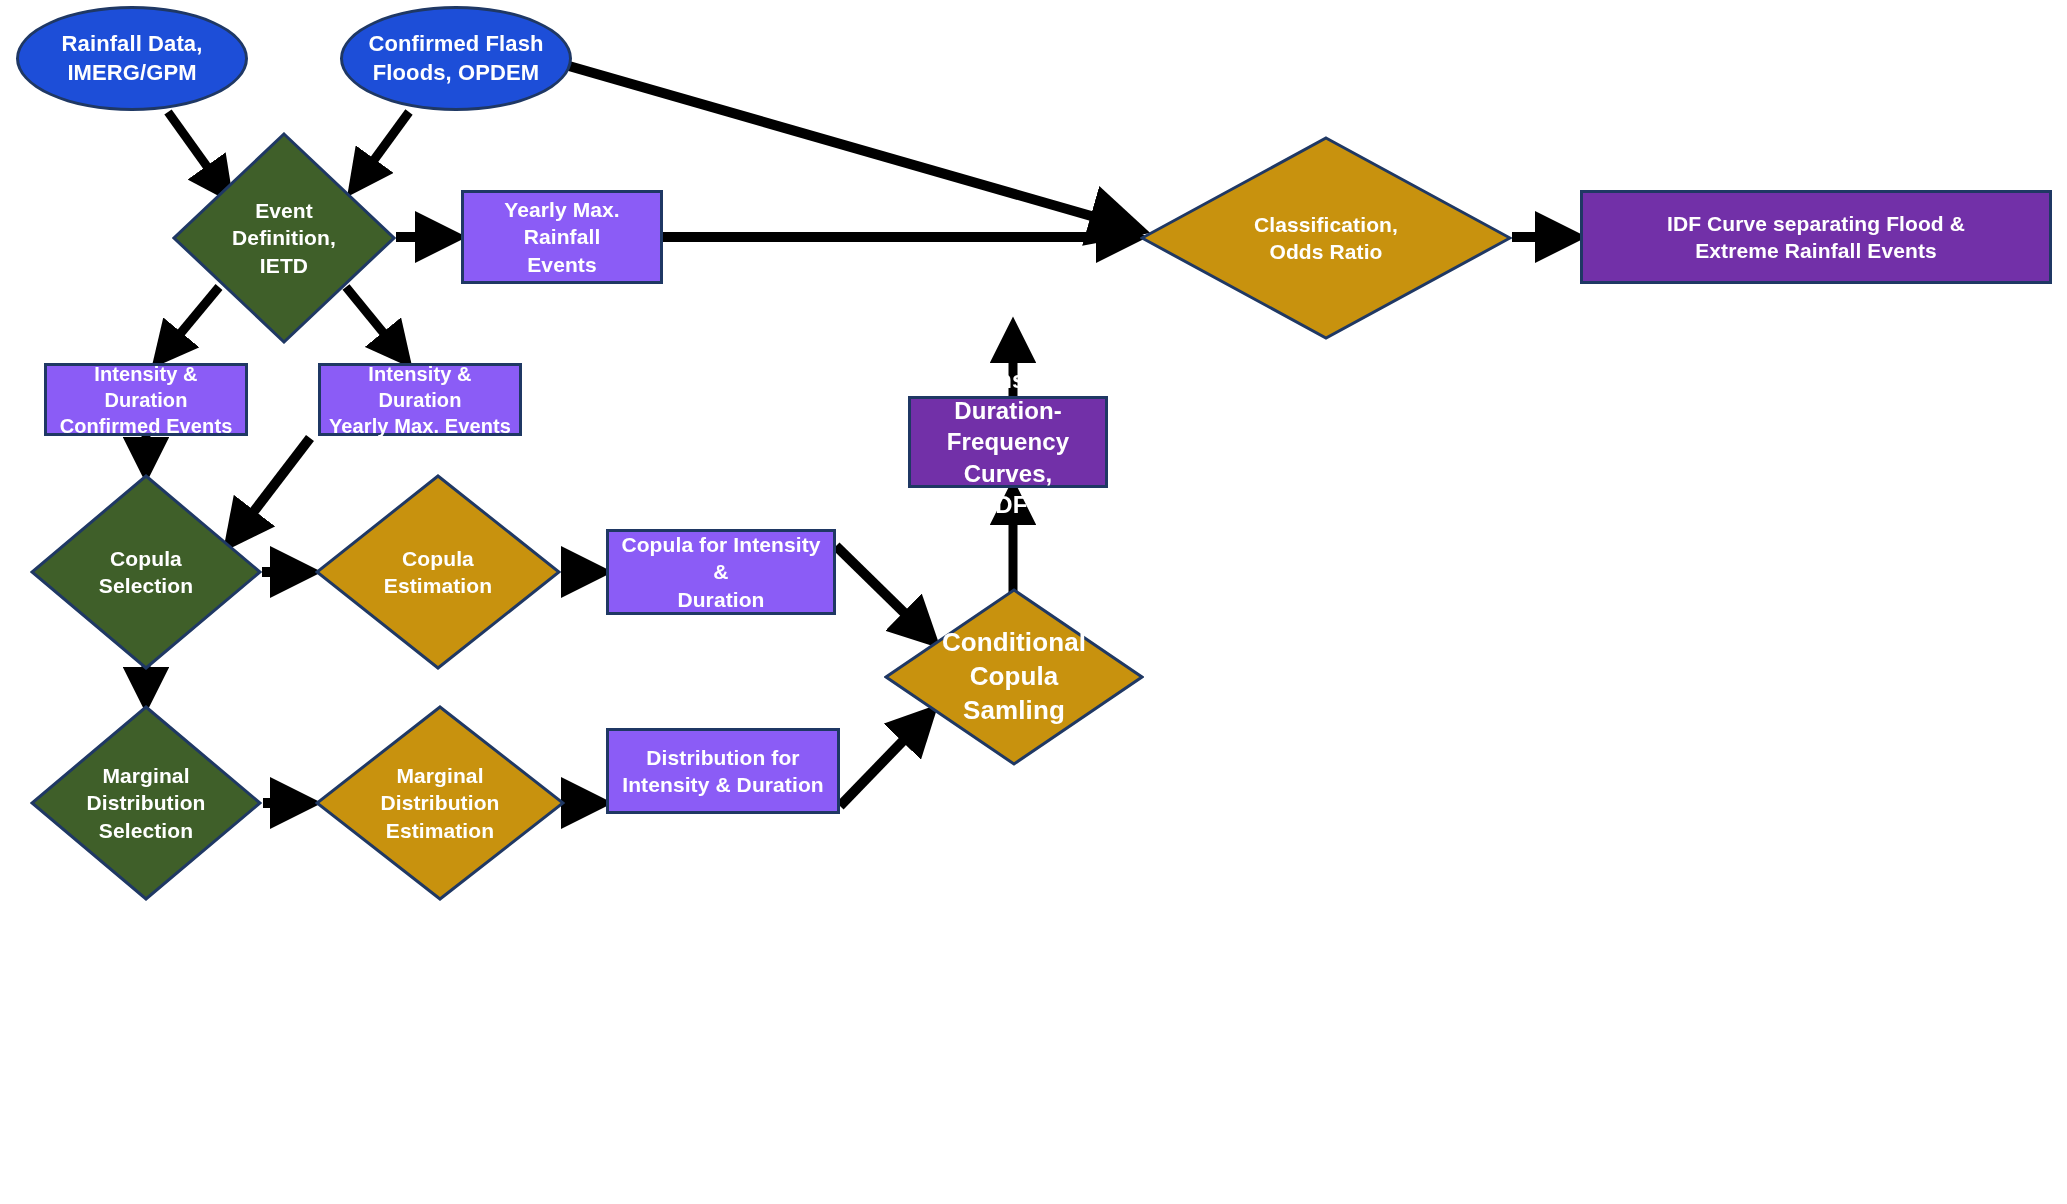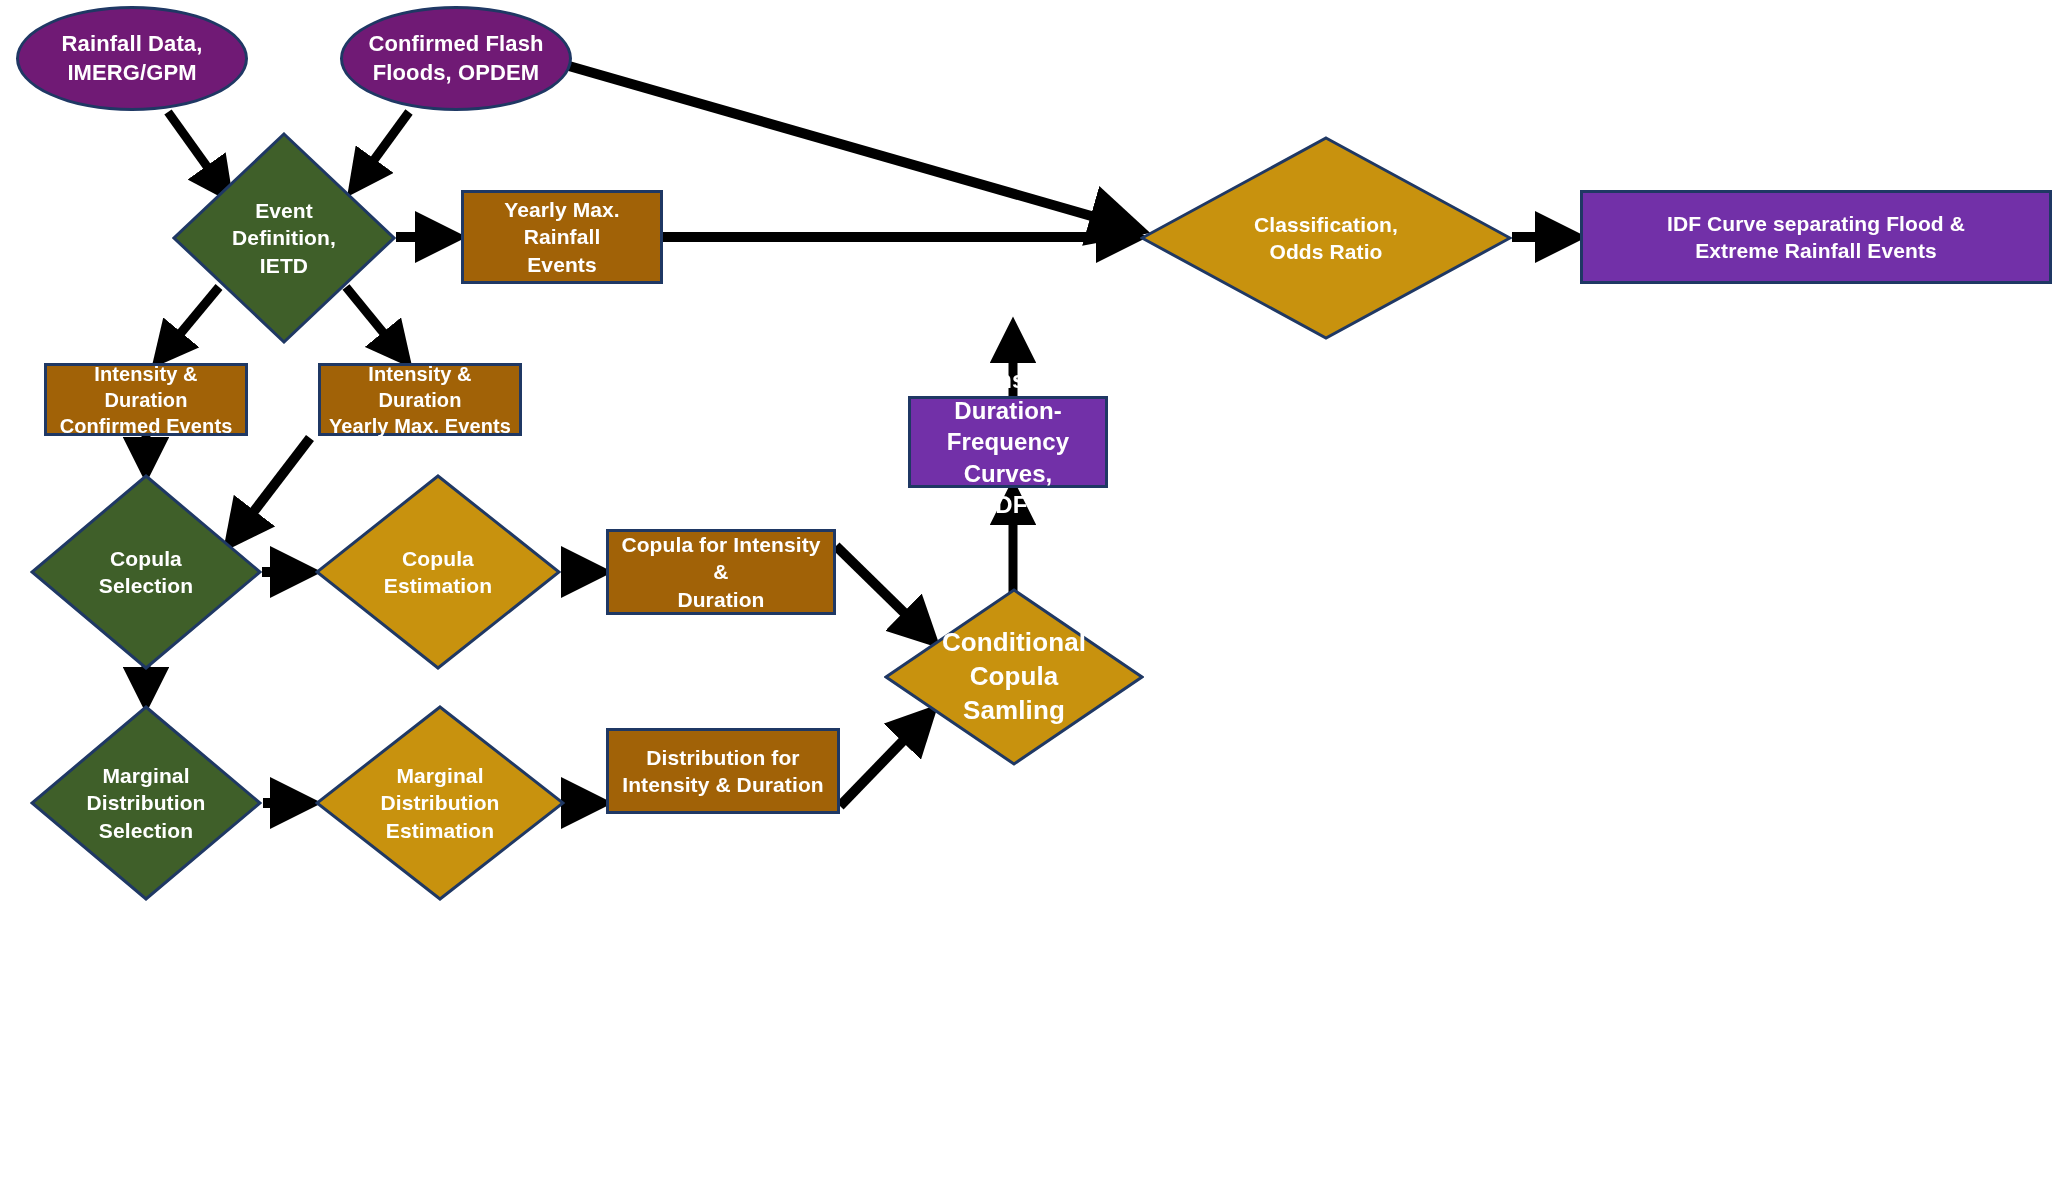--- a/index.html
+++ b/index.html
@@ -42,28 +42,28 @@
   .node .lbl {
     display: block;
     white-space: pre-line;
     padding: 0 4px;
   }
 
   
   .node.ellipse {
     border: 3px solid #1F3864;
     border-radius: 50%;
-    background: #701a75;
+    background: #1d4ed8;
   }
 
   
   .node.rect {
     border: 3px solid #1F3864;
   }
-  .fill-blue   { background: #a16207; }
+  .fill-blue   { background: #8b5cf6; }
   .fill-purple { background: #7230A8; }
 
   
   .node.diamond {
     background: transparent;
     border: none;
   }
   .node.diamond .dia-shape {
     position: absolute;
     left: 0; top: 0;

